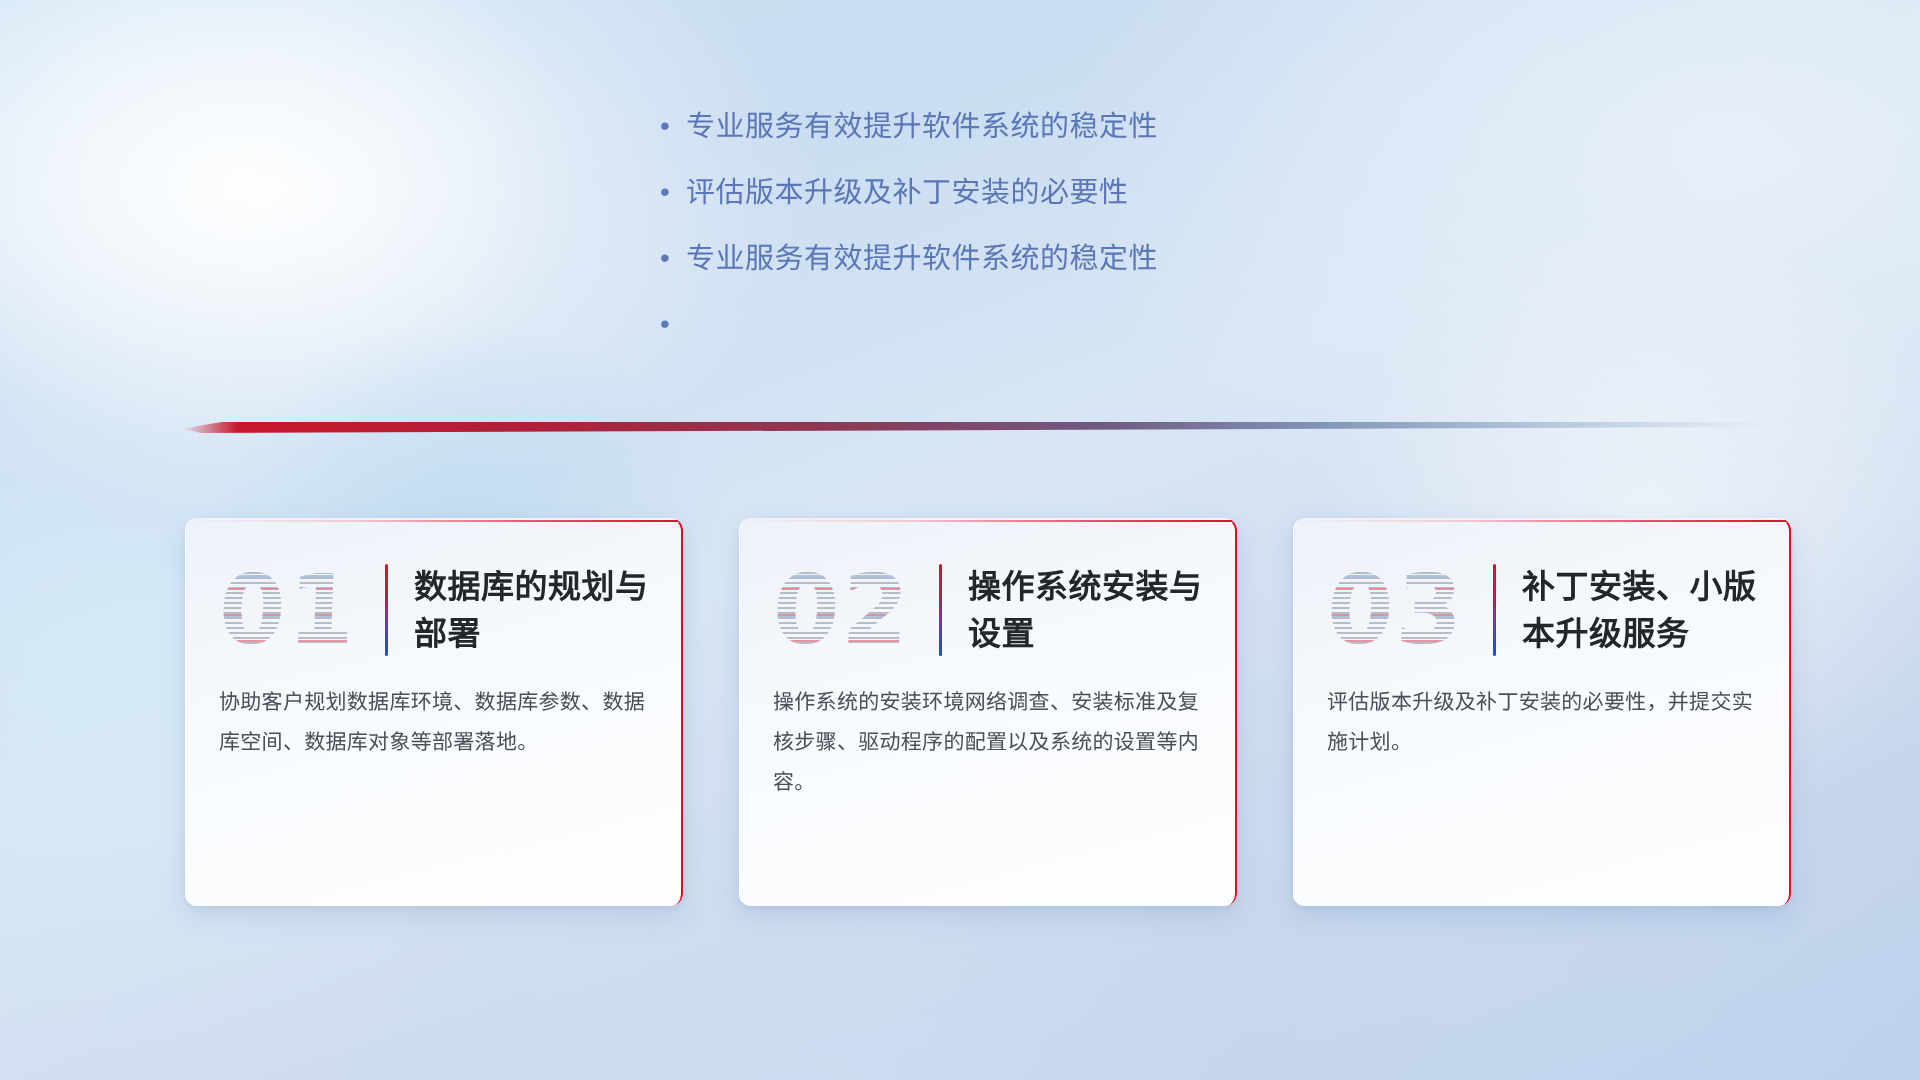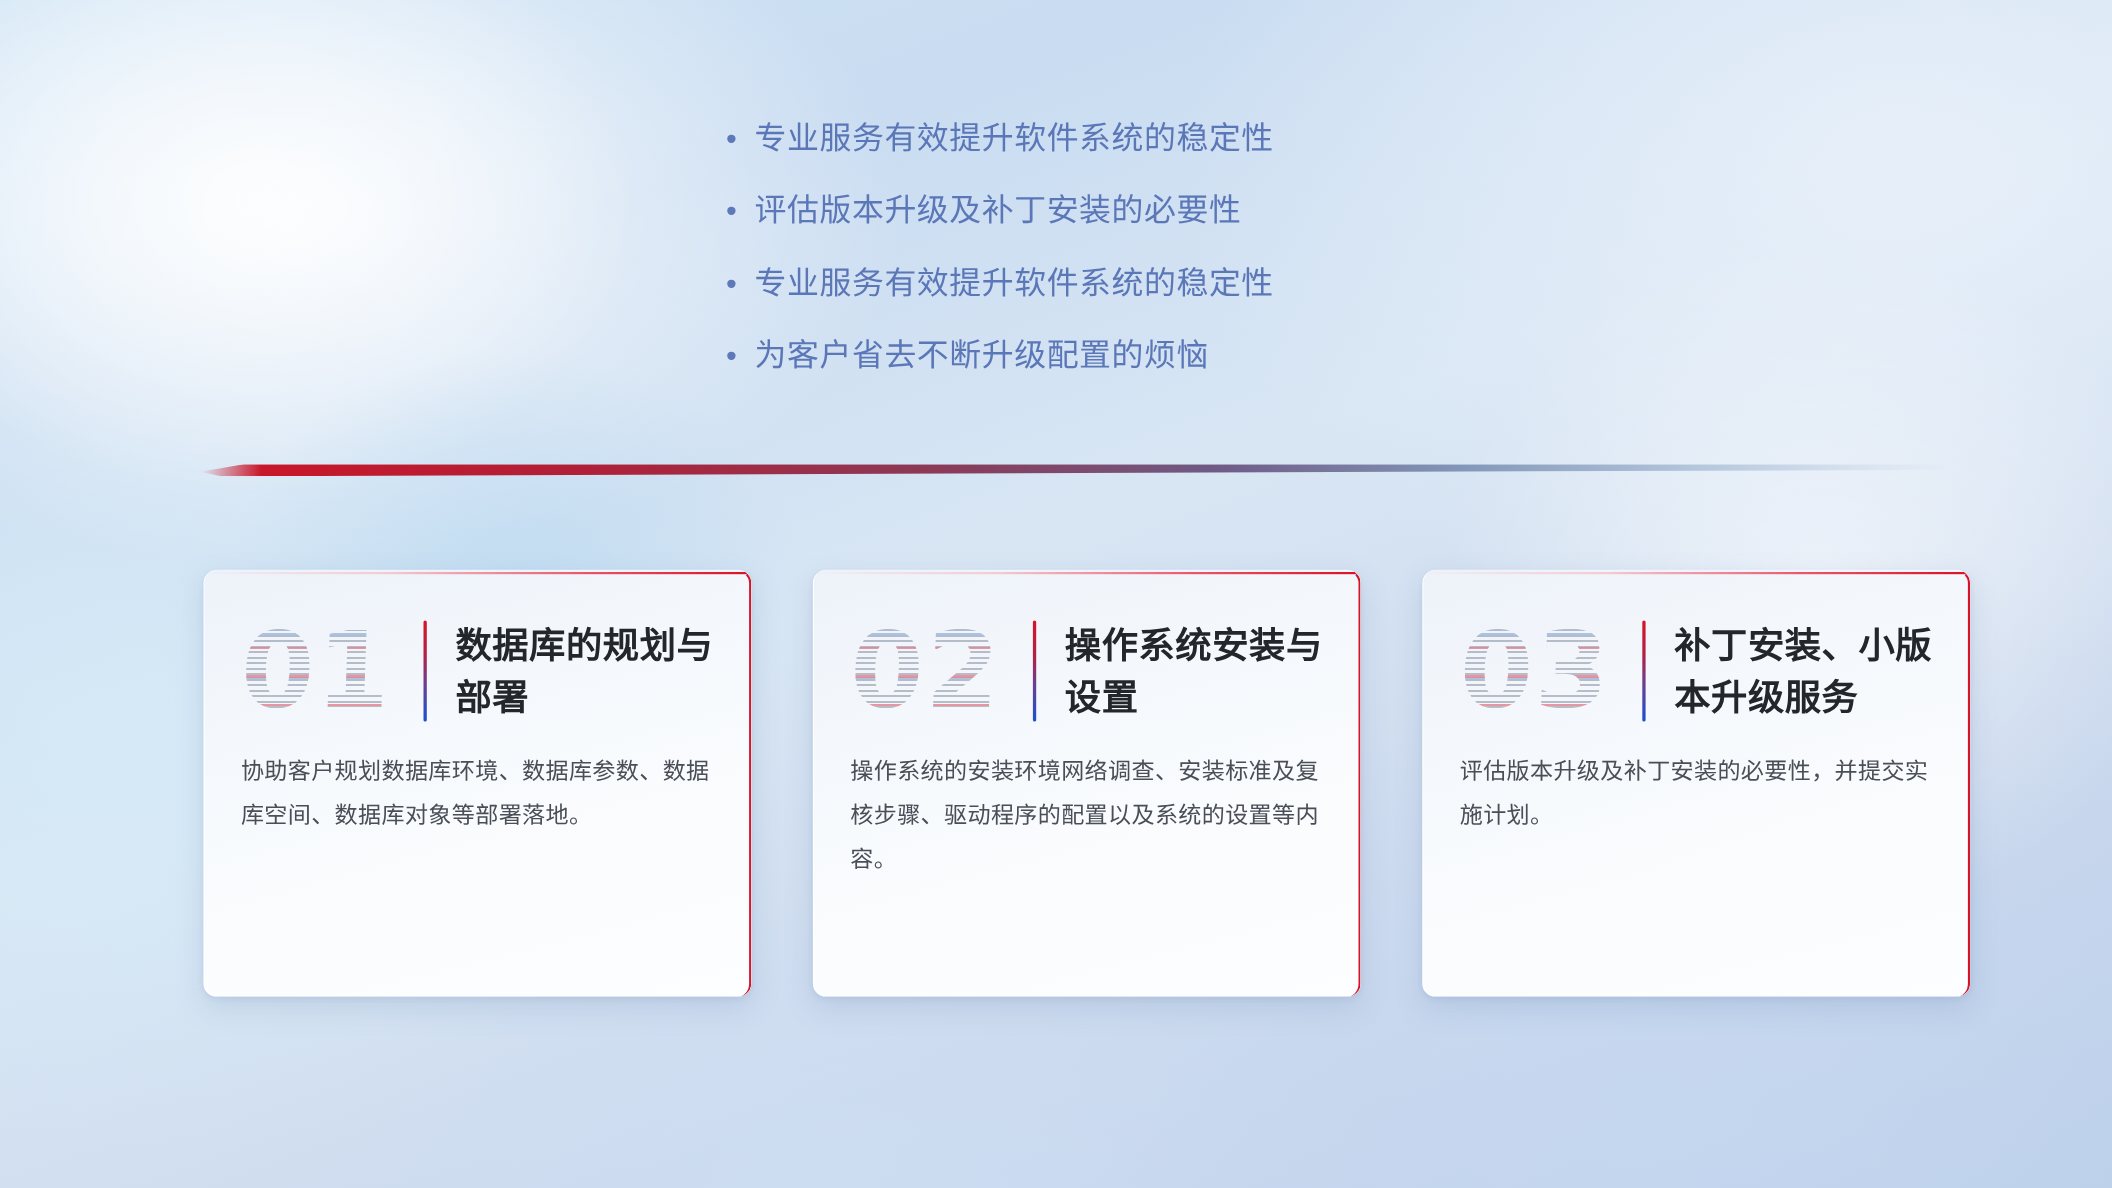--- a/index.html
+++ b/index.html
@@ -216,21 +216,20 @@
       <span class="bullet-text">评估版本升级及补丁安装的必要性</span>
     </div>
 
     <div class="bullet-row">
       <span class="bullet-dot">•</span>
       <span class="bullet-text">专业服务有效提升软件系统的稳定性</span>
     </div>
 
     <div class="bullet-row">
       <span class="bullet-dot">•</span>
-      <span class="bullet-text">为客户省去不断升级配置的烦恼</span>
     </div>
 
   </div>
 
   <div class="accent-line"></div>
 
   <div class="cards">
 
     <div class="card">
       <div class="card-head">

